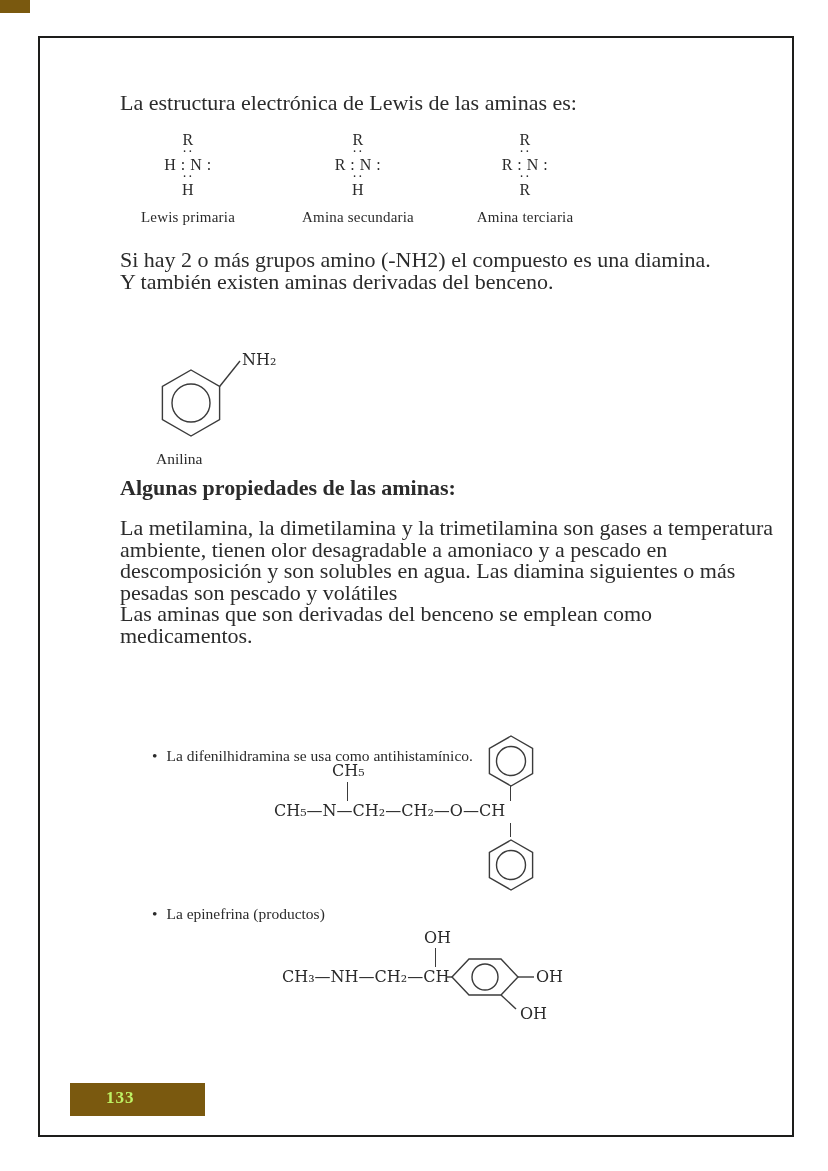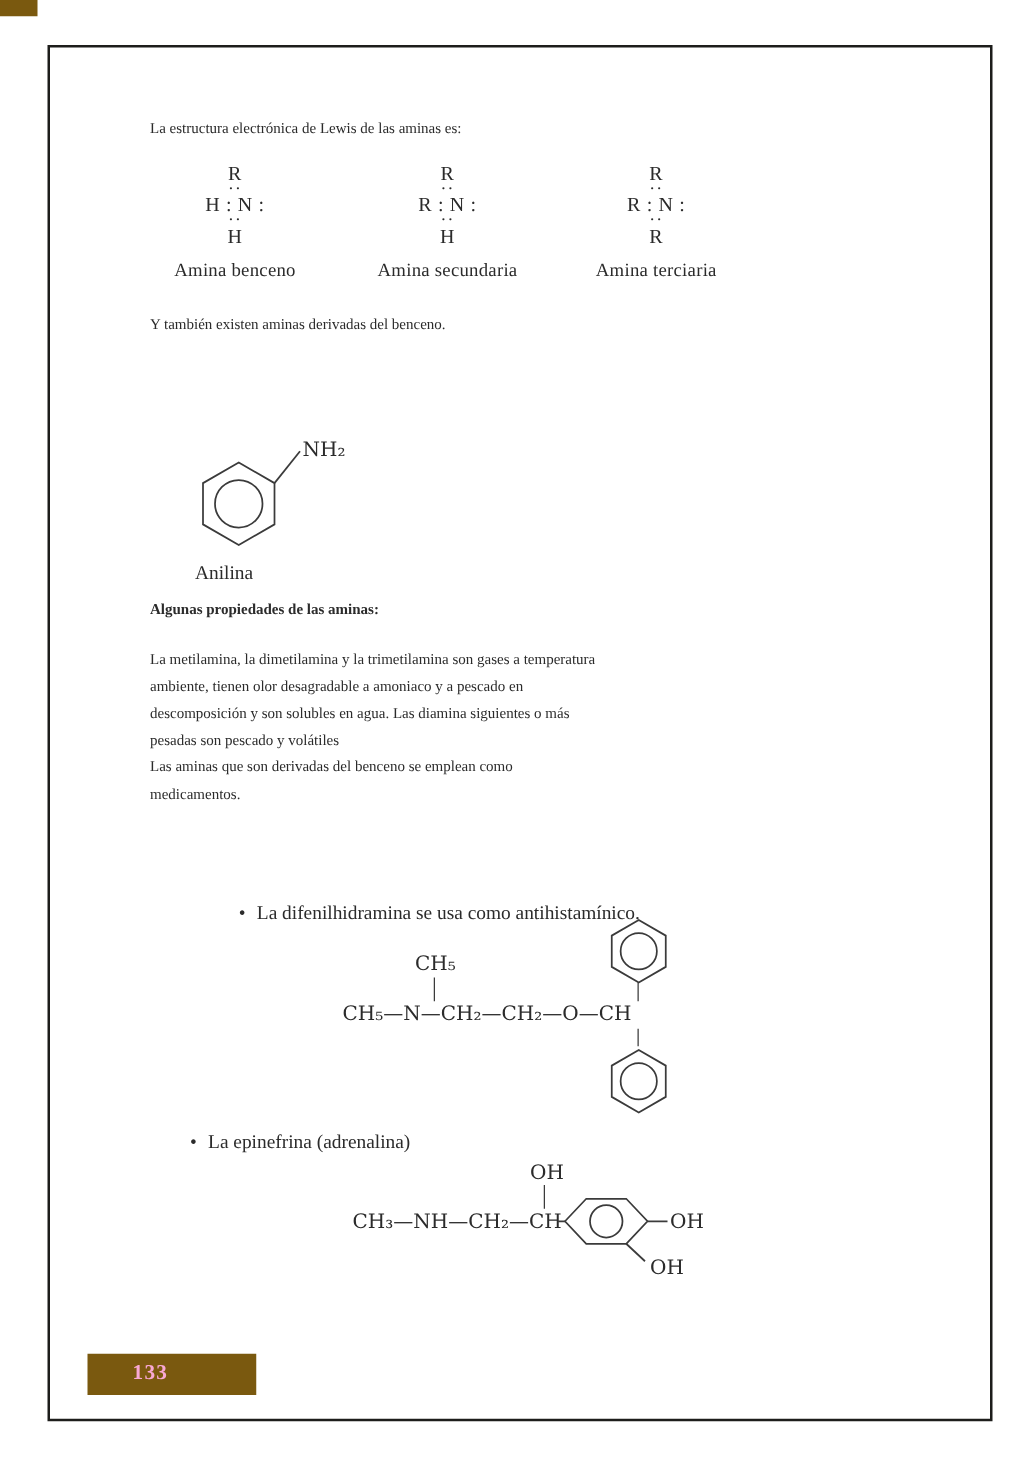--- a/index.html
+++ b/index.html
@@ -5,21 +5,21 @@
   * { margin:0; padding:0; box-sizing:border-box; }
   html,body { background:#ffffff; }
   body {
     width:828px; height:1171px; position:relative; overflow:hidden;
     font-family:"Liberation Serif","DejaVu Serif",serif; color:#2b2b2b;
   }
   .abs { position:absolute; }
   .frame { left:38px; top:36px; width:756px; height:1101px; border:2px solid #1d1d1b; }
   .corner-mark { left:0; top:0; width:30px; height:13px; background:#7a590f; }
 
-  .body-text { font-size:12px; line-height:21.5px; }
+  .body-text { font-size:22px; line-height:21.5px; }
   .bold { font-weight:bold; }
 
   
   .lewis-col { position:absolute; text-align:center; font-size:16px; color:#2b2b2b; }
   .lw { line-height:17px; letter-spacing:.5px; }
   .lw.dots { line-height:8px; font-size:14px; letter-spacing:1px; }
   .lewis-label { margin-top:11px; font-size:15px; letter-spacing:.2px; }
 
   
   .chem { position:absolute; }
@@ -27,56 +27,57 @@
   .vline { position:absolute; width:0; border-left:1.4px solid #3b3b3b; }
   svg.struct { position:absolute; }
   svg.struct * { stroke:#3b3b3b; stroke-width:1.4; fill:none; }
 
   .bullet { position:absolute; font-size:15.5px; line-height:20px; }
   .bullet .marker { margin-right:9px; }
 
   .anilina-label { position:absolute; left:10px; top:104px; font-size:15.5px; }
 
   .page-box { left:70px; top:1083px; width:135px; height:33px; background:#7a590f; }
-  .page-num { position:absolute; left:36px; top:5px; font-size:17px; font-weight:bold; color:#f9a8d4; letter-spacing:1px; }
+  .page-num { position:absolute; left:36px; top:5px; font-size:17px; font-weight:bold; color:#bef264; letter-spacing:1px; }
 </style>
 </head>
 <body>
 
 <div class="abs corner-mark"></div>
 <div class="abs frame"></div>
 
 <div class="abs body-text" style="left:120px; top:92px;">La estructura electrónica de Lewis de las aminas es:</div>
 
 <div class="lewis-col" style="left:118px; top:131px; width:140px;">
   <div class="lw">R</div>
   <div class="lw dots">··</div>
   <div class="lw">H : N :</div>
   <div class="lw dots">··</div>
   <div class="lw">H</div>
-  <div class="lewis-label">Amina benceno</div>
+  <div class="lewis-label">Lewis primaria</div>
 </div>
 <div class="lewis-col" style="left:273px; top:131px; width:170px;">
   <div class="lw">R</div>
   <div class="lw dots">··</div>
   <div class="lw">R : N :</div>
   <div class="lw dots">··</div>
   <div class="lw">H</div>
   <div class="lewis-label">Amina secundaria</div>
 </div>
 <div class="lewis-col" style="left:440px; top:131px; width:170px;">
   <div class="lw">R</div>
   <div class="lw dots">··</div>
   <div class="lw">R : N :</div>
   <div class="lw dots">··</div>
   <div class="lw">R</div>
   <div class="lewis-label">Amina terciaria</div>
 </div>
 
 <div class="abs body-text" style="left:120px; top:249px;">
+  <div>Si hay 2 o más grupos amino (-NH2) el compuesto es una diamina.</div>
   <div>Y también existen aminas derivadas del benceno.</div>
 </div>
 
 <div class="chem" style="left:146px; top:302px; width:230px; height:125px;margin-top:44px;">
   <svg class="struct" style="left:0; top:0;" width="125" height="100" viewBox="0 0 125 100">
     <polygon points="45,24 73.6,40.5 73.6,73.5 45,90 16.4,73.5 16.4,40.5"></polygon>
     <circle cx="45" cy="57" r="19"></circle>
     <line x1="73.6" y1="40.5" x2="94" y2="15"></line>
   </svg>
   <span class="chem-text" style="left:96px; top:4px;">NH₂</span>
@@ -87,42 +88,42 @@
 
 <div class="abs body-text" style="left:120px; top:517px;">
   <div>La metilamina, la dimetilamina y la trimetilamina son gases a temperatura</div>
   <div>ambiente, tienen olor desagradable a amoniaco y a pescado en</div>
   <div>descomposición y son solubles en agua. Las diamina siguientes o más</div>
   <div>pesadas son pescado y volátiles</div>
   <div>Las aminas que son derivadas del benceno se emplean como</div>
   <div>medicamentos.</div>
 </div>
 
-<div class="bullet" style="left:152px; top:721px;margin-left:39px;">
+<div class="bullet" style="left:152px; top:746px;">
   <span class="marker">•</span><span>La difenilhidramina se usa como antihistamínico.</span>
 </div>
 
 <div class="chem" style="left:258px; top:733px; width:310px; height:165px;">
   <svg class="struct" style="left:223px; top:0;" width="60" height="56" viewBox="0 0 60 56">
     <polygon points="30,3 51.6,15.5 51.6,40.5 30,53 8.4,40.5 8.4,15.5"></polygon>
     <circle cx="30" cy="28" r="14.5"></circle>
   </svg>
   <span class="chem-text" style="left:74px; top:28px;">CH₅</span>
   <div class="vline" style="left:89px; top:49px; height:19px;"></div>
   <div class="vline" style="left:252px; top:53px; height:15px;"></div>
   <span class="chem-text" style="left:16px; top:68px;">CH₅—N—CH₂—CH₂—O—CH</span>
   <div class="vline" style="left:252px; top:90px; height:14px;"></div>
   <svg class="struct" style="left:223px; top:104px;" width="60" height="56" viewBox="0 0 60 56">
     <polygon points="30,3 51.6,15.5 51.6,40.5 30,53 8.4,40.5 8.4,15.5"></polygon>
     <circle cx="30" cy="28" r="14.5"></circle>
   </svg>
 </div>
 
 <div class="bullet" style="left:152px; top:904px;">
-  <span class="marker">•</span><span>La epinefrina (adrenalina)</span>
+  <span class="marker">•</span><span>La epinefrina (productos)</span>
 </div>
 
 <div class="chem" style="left:282px; top:928px; width:330px; height:110px;">
   <span class="chem-text" style="left:142px; top:0;">OH</span>
   <div class="vline" style="left:153px; top:20px; height:19px;"></div>
   <span class="chem-text" style="left:0; top:39px;">CH₃—NH—CH₂—CH</span>
   <svg class="struct" style="left:164px; top:24px;" width="92" height="62" viewBox="0 0 92 62">
     <line x1="0" y1="25" x2="6" y2="25"></line>
     <polygon points="6,25 23,7 55,7 72,25 55,43 23,43"></polygon>
     <circle cx="39" cy="25" r="13"></circle>

